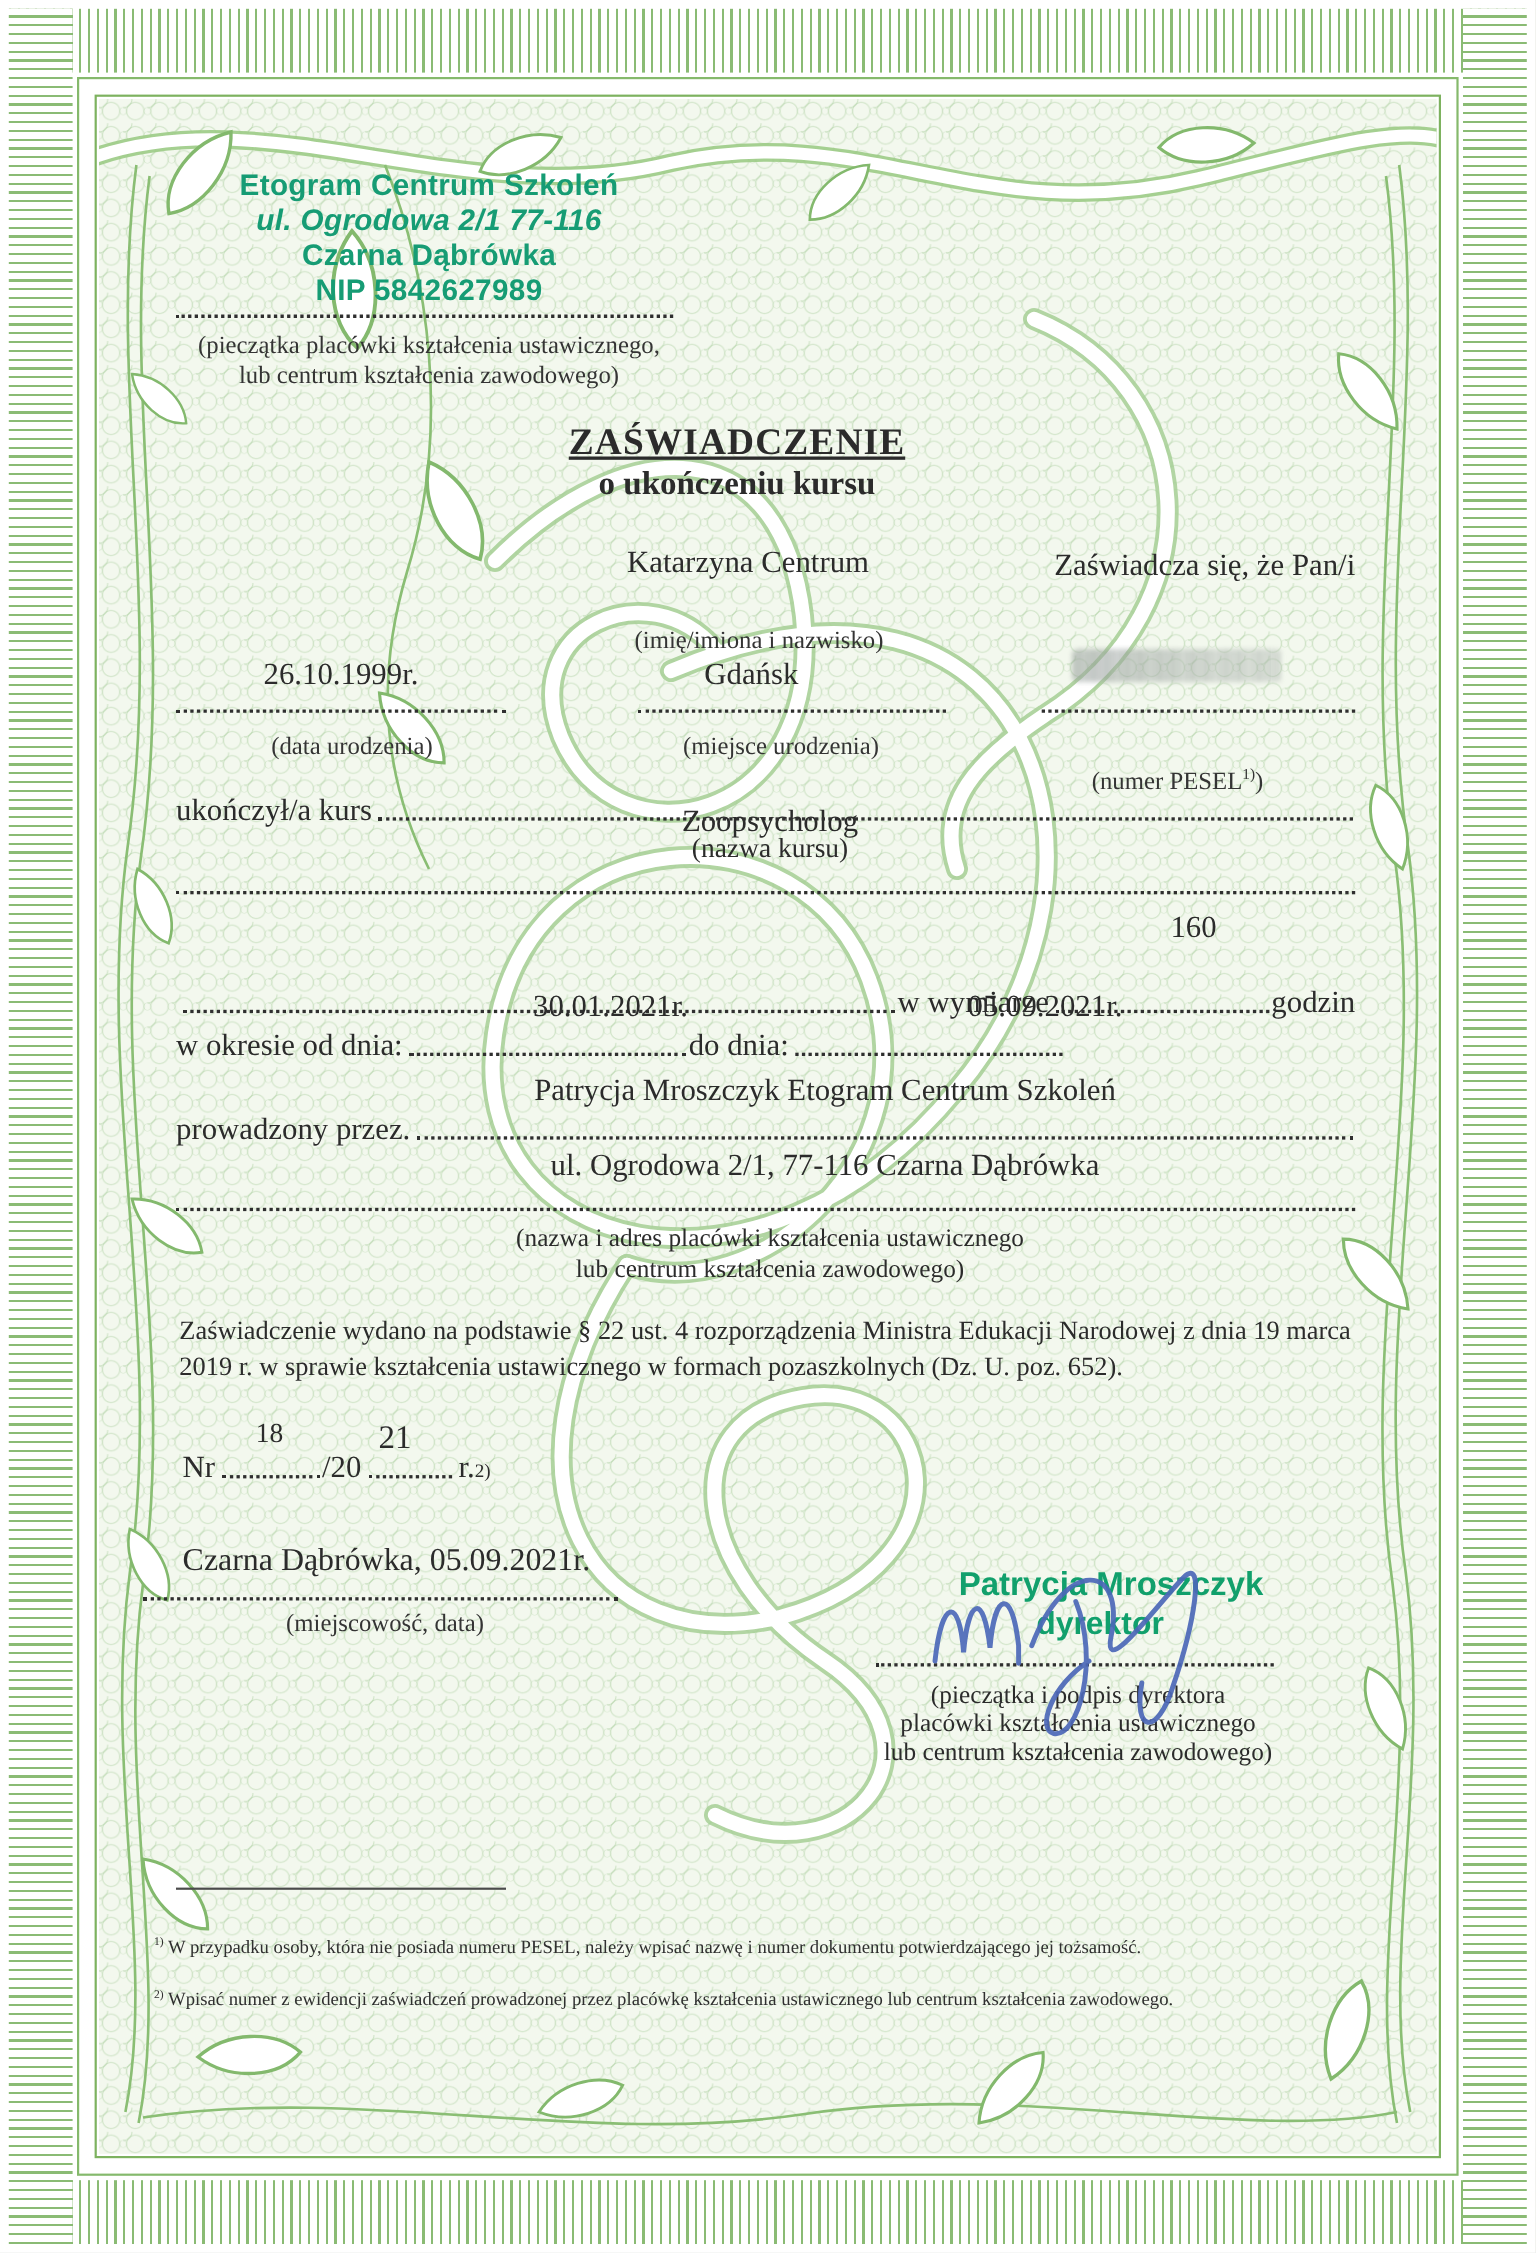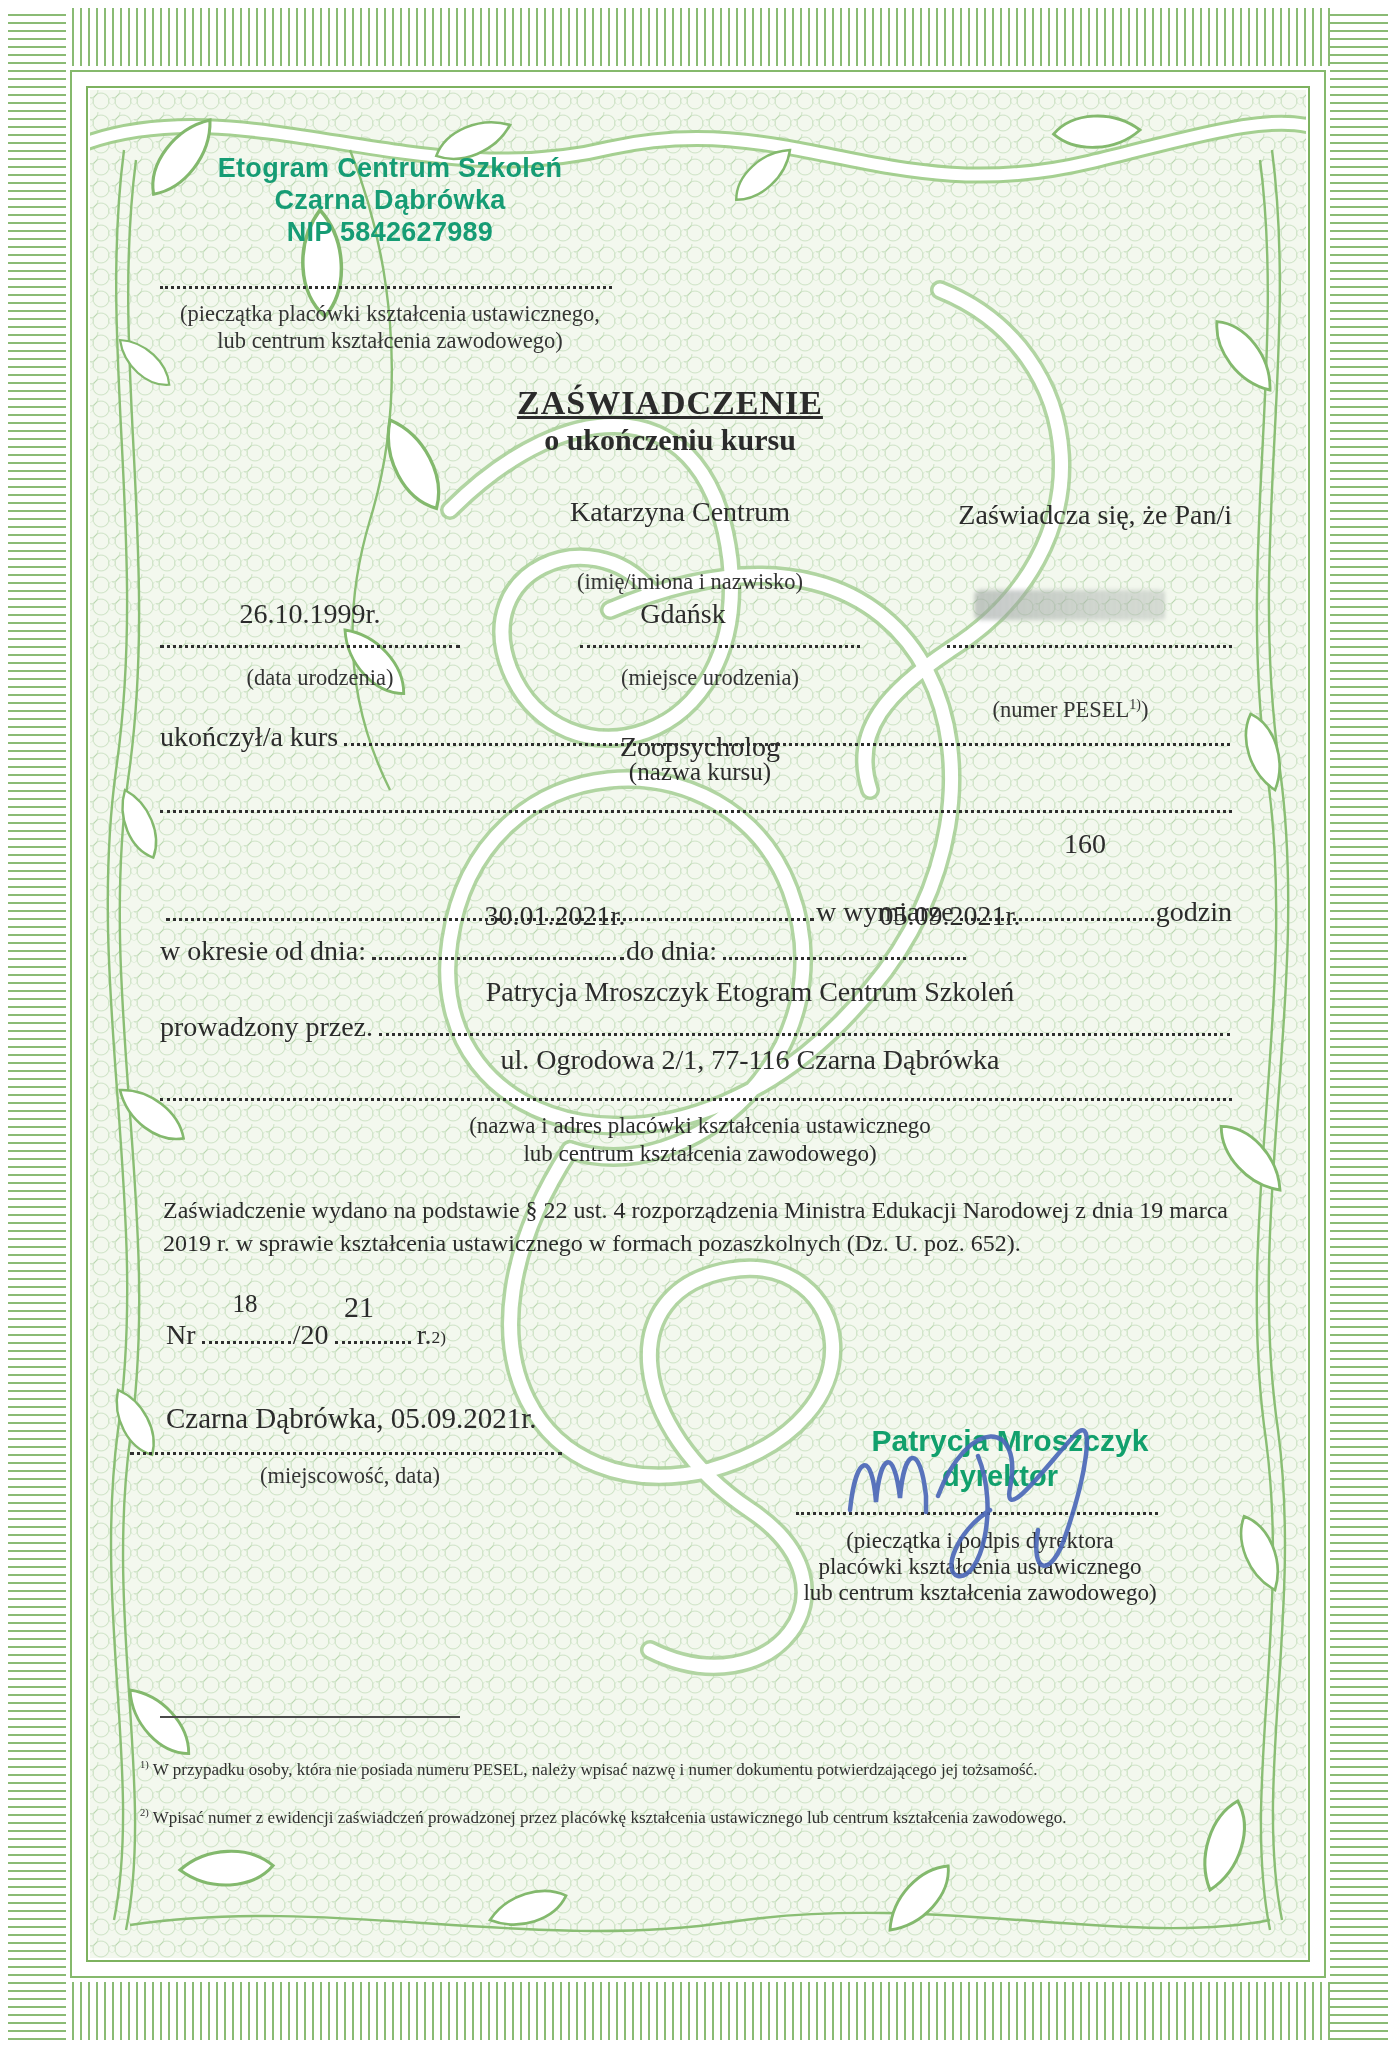--- a/index.html
+++ b/index.html
@@ -120,20 +120,21 @@
     <g fill="none" stroke="#ffffff" stroke-width="13" stroke-linecap="round">
       <path d="M360 420 C 480 300, 620 300, 640 470 C 660 660, 470 700, 420 580 C 380 480, 500 430, 560 500"></path>
       <path d="M520 520 C 850 380, 950 700, 780 900 C 600 1120, 330 1050, 360 850 C 390 650, 640 640, 700 800 C 760 960, 600 1100, 480 1060"></path>
       <path d="M480 1060 C 350 1260, 450 1420, 620 1380 C 800 1330, 760 1160, 640 1180 C 520 1200, 540 1340, 660 1420 C 780 1500, 680 1620, 560 1560"></path>
       <path d="M850 200 C 1000 260, 1020 460, 860 560 C 800 600, 760 640, 780 700"></path>
     </g>
   </svg>
 
   <div class="abs stamp center" style="left:150px;top:152px;width:480px;">
     <div>Etogram Centrum Szkoleń</div>
+    <div class="it">ul. Ogrodowa 2/1  77-116</div>
     <div>Czarna Dąbrówka</div>
     <div>NIP 5842627989</div>
   </div>
   <div class="dotline" style="left:160px;top:286px;width:452px;"></div>
   <div class="abs cap center ser" style="left:150px;top:300px;width:480px;">
     <div>(pieczątka placówki kształcenia ustawicznego,</div>
     <div>lub centrum kształcenia zawodowego)</div>
   </div>
 
   <div class="abs ser title-main center" style="left:420px;top:384px;width:500px;text-decoration:underline;">ZAŚWIADCZENIE</div>

